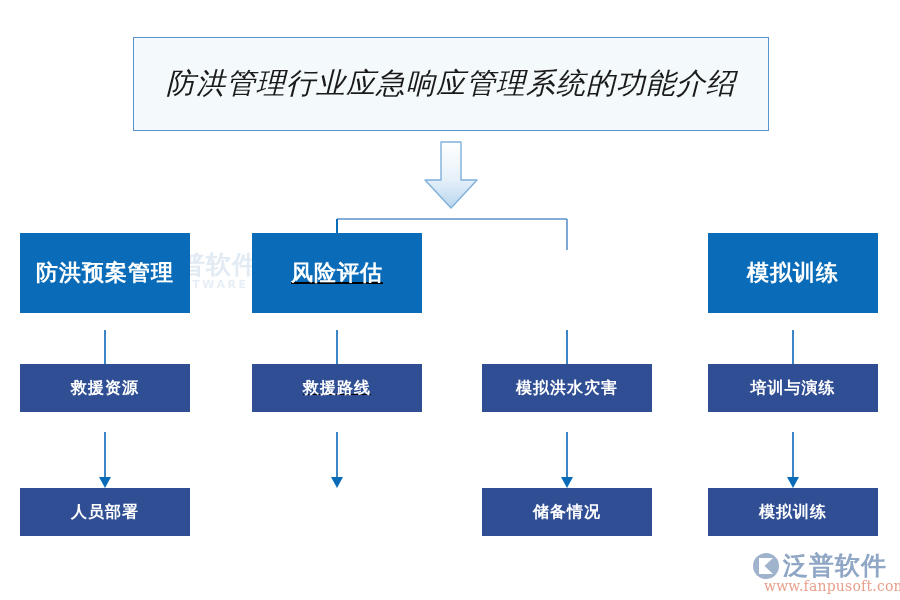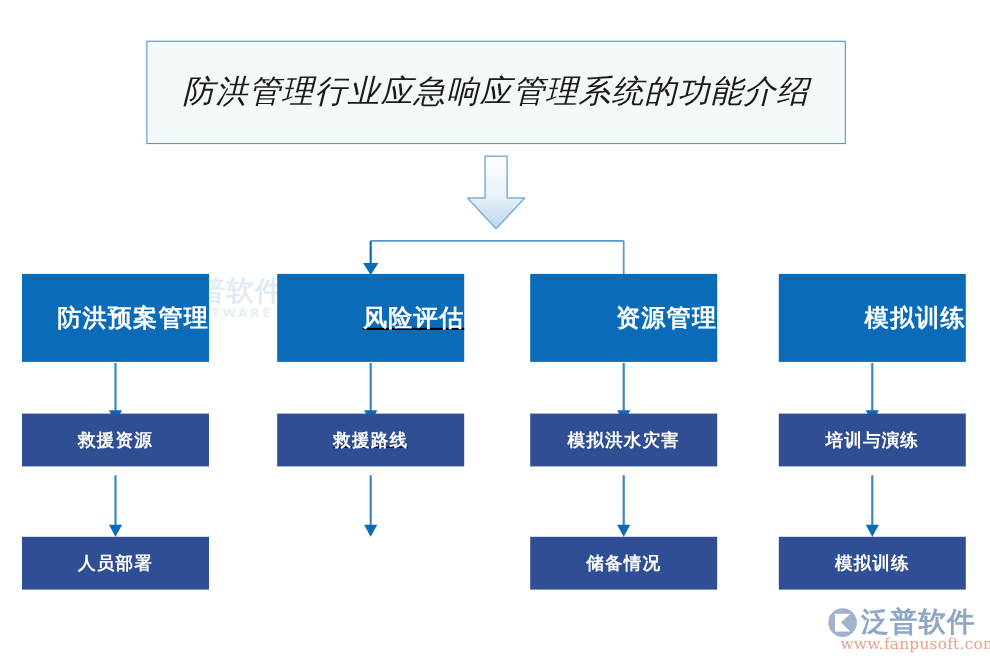--- a/index.html
+++ b/index.html
@@ -146,22 +146,22 @@
   }
   .node.level2 .label, .node.level3 .label { font-size: 16px; }
 
   
   .col1 { left: 20px; }
   .col2 { left: 252px; text-decoration: underline; }
   .col3 { left: 482px; }
   .col4 { left: 708px; }
 
   
-  .row1 { top: 249px; justify-content: flex-end; }
-  .row2 { top: 376px; }
+  .row1 { top: 233px; }
+  .row2 { top: 364px; }
   .row3 { top: 488px; }
 
   
   .logo {
     position: absolute;
     left: 752px;
     top: 549px;
     width: 140px;
     height: 46px;
     z-index: 5;
@@ -268,23 +268,20 @@
     <span class="label">人员部署</span>
   </div>
 
   <div class="node level1 col2 row1">
     <span class="label">风险评估</span>
   </div>
   <div class="node level2 col2 row2">
     <span class="label">救援路线</span>
   </div>
 
-  <div class="node level1 col3 row1">
-    <span class="label">资源管理</span>
-  </div>
   <div class="node level2 col3 row2">
     <span class="label">模拟洪水灾害</span>
   </div>
   <div class="node level3 col3 row3">
     <span class="label">储备情况</span>
   </div>
 
   <div class="node level1 col4 row1">
     <span class="label">模拟训练</span>
   </div>

